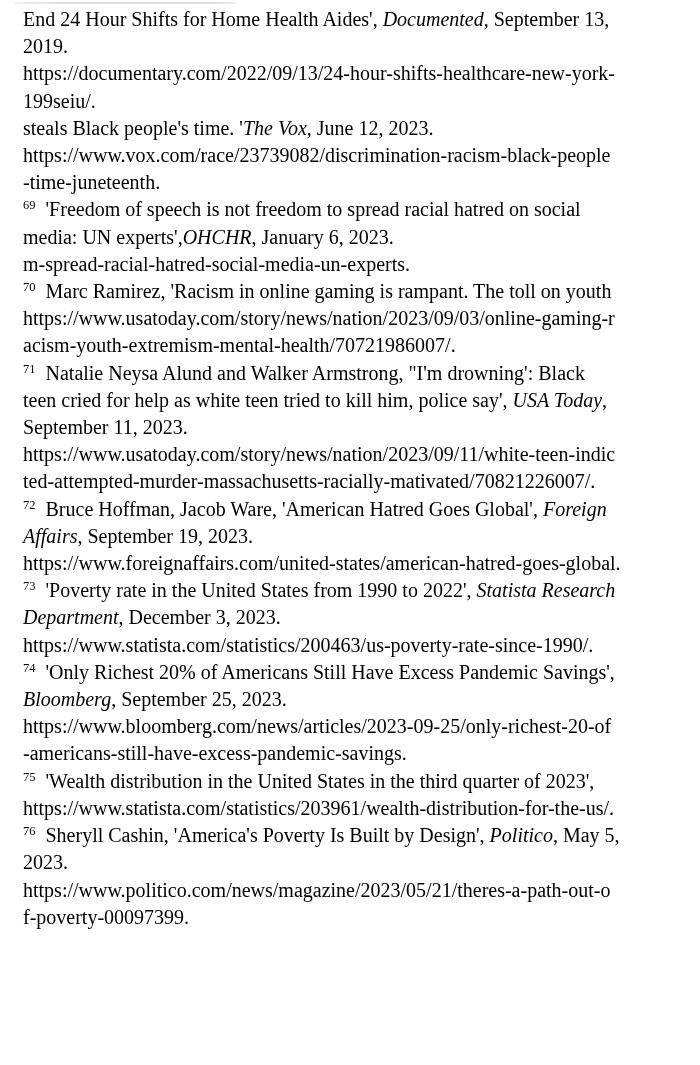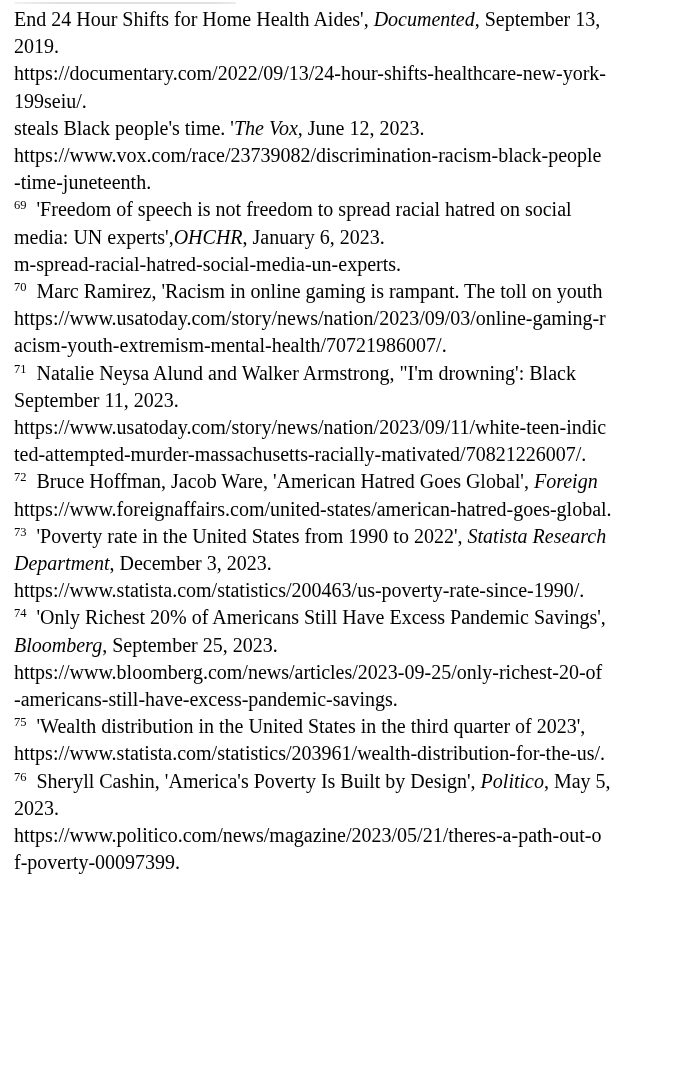--- a/index.html
+++ b/index.html
@@ -33,20 +33,21 @@
   }
   .note {
     margin: 0;
     padding: 0;
     font-size: 20px;
     line-height: 27.2px;
   }
   .ln {
     display: block;
     white-space: pre;
+    margin-left: 9px;
   }
   .it {
     font-style: italic;
   }
   sup.fn-num {
     font-size: 12.5px;
     line-height: 0;
     position: relative;
     top: -7px;
     vertical-align: baseline;
@@ -74,26 +75,28 @@
         <span class="ln"><span class="txt">media: UN experts',</span><span class="it">OHCHR</span><span class="txt">, January 6, 2023.</span></span>
         <span class="ln"><span class="txt">m-spread-racial-hatred-social-media-un-experts.</span></span>
       </p>
       <p class="note">
         <span class="ln"><sup class="fn-num">70</sup><span class="txt">  Marc Ramirez, 'Racism in online gaming is rampant. The toll on youth</span></span>
         <span class="ln"><span class="txt">https://www.usatoday.com/story/news/nation/2023/09/03/online-gaming-r</span></span>
         <span class="ln"><span class="txt">acism-youth-extremism-mental-health/70721986007/.</span></span>
       </p>
       <p class="note">
         <span class="ln"><sup class="fn-num">71</sup><span class="txt">  Natalie Neysa Alund and Walker Armstrong, "I'm drowning': Black</span></span>
+        <span class="ln"><span class="txt">teen cried for help as white teen tried to kill him, police say', </span><span class="it">USA Today</span><span class="txt">,</span></span>
         <span class="ln"><span class="txt">September 11, 2023.</span></span>
         <span class="ln"><span class="txt">https://www.usatoday.com/story/news/nation/2023/09/11/white-teen-indic</span></span>
         <span class="ln"><span class="txt">ted-attempted-murder-massachusetts-racially-mativated/70821226007/.</span></span>
       </p>
       <p class="note">
         <span class="ln"><sup class="fn-num">72</sup><span class="txt">  Bruce Hoffman, Jacob Ware, 'American Hatred Goes Global', </span><span class="it">Foreign</span></span>
+        <span class="ln"><span class="it">Affairs</span><span class="txt">, September 19, 2023.</span></span>
         <span class="ln"><span class="txt">https://www.foreignaffairs.com/united-states/american-hatred-goes-global.</span></span>
       </p>
       <p class="note">
         <span class="ln"><sup class="fn-num">73</sup><span class="txt">  'Poverty rate in the United States from 1990 to 2022', </span><span class="it">Statista Research</span></span>
         <span class="ln"><span class="it">Department</span><span class="txt">, December 3, 2023.</span></span>
         <span class="ln"><span class="txt">https://www.statista.com/statistics/200463/us-poverty-rate-since-1990/.</span></span>
       </p>
       <p class="note">
         <span class="ln"><sup class="fn-num">74</sup><span class="txt">  'Only Richest 20% of Americans Still Have Excess Pandemic Savings',</span></span>
         <span class="ln"><span class="it">Bloomberg</span><span class="txt">, September 25, 2023.</span></span>

